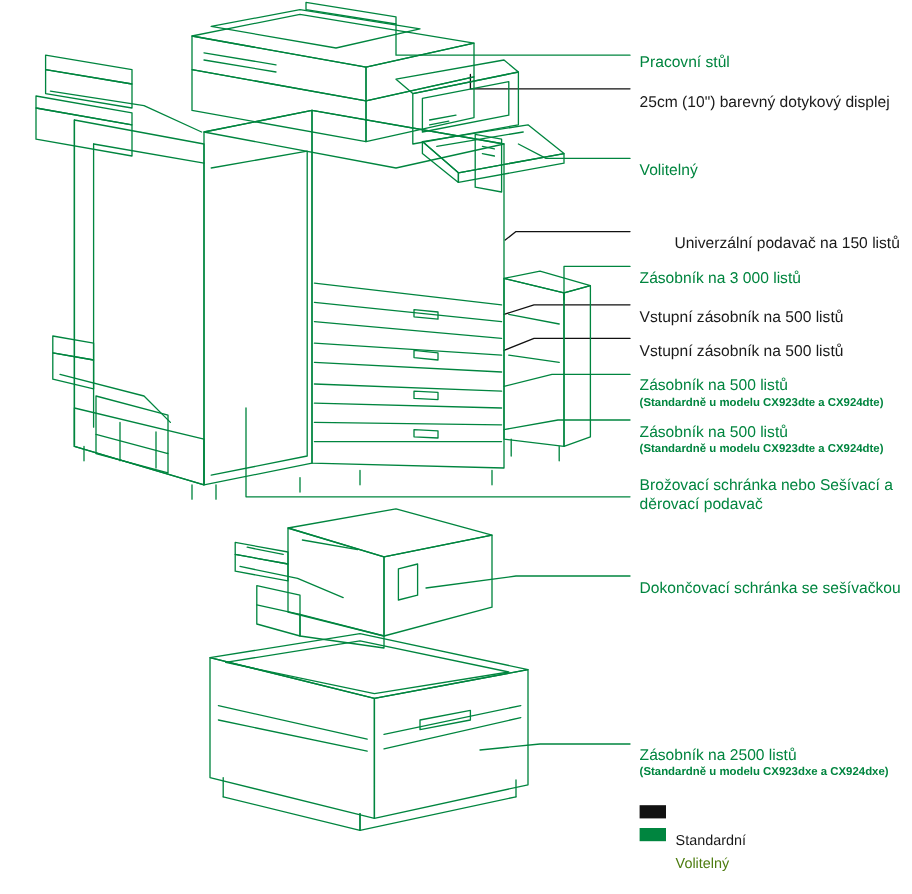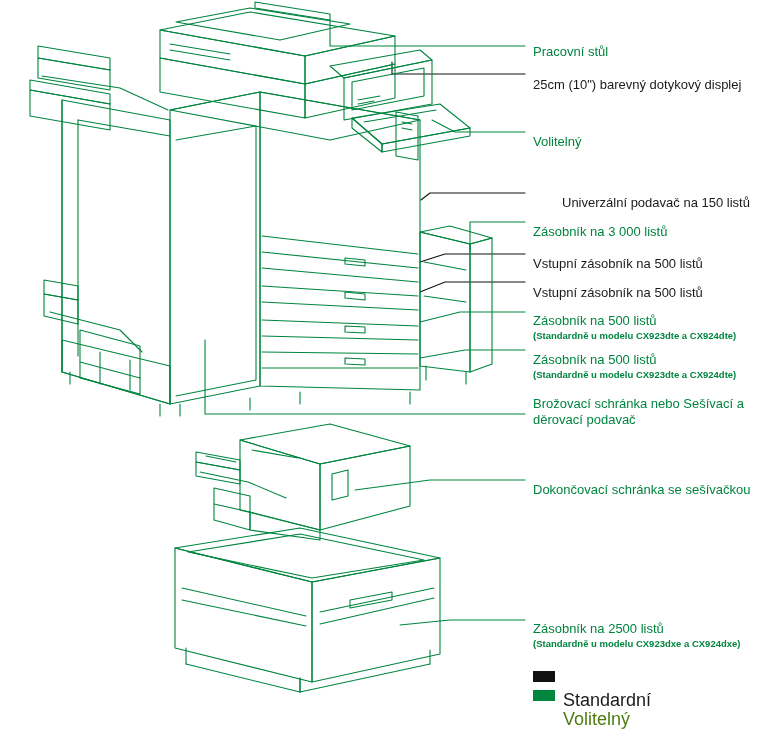--- a/index.html
+++ b/index.html
@@ -57,21 +57,21 @@
     height: 16px;
     margin-bottom: 3px;
   }
   .legend-swatch {
     width: 22px;
     height: 11px;
     margin-right: 8px;
     flex: none;
   }
   .legend-text {
-    font-size: 18px;
+    font-size: 12px;
     margin-top: 48px;
   }
 </style>
 </head>
 <body>
 
 <div id="stage">
 
   <svg id="art" viewBox="0 0 760 745">
     <g fill="none" stroke="#00853f" stroke-width="1.1" stroke-linejoin="round" stroke-linecap="round">

